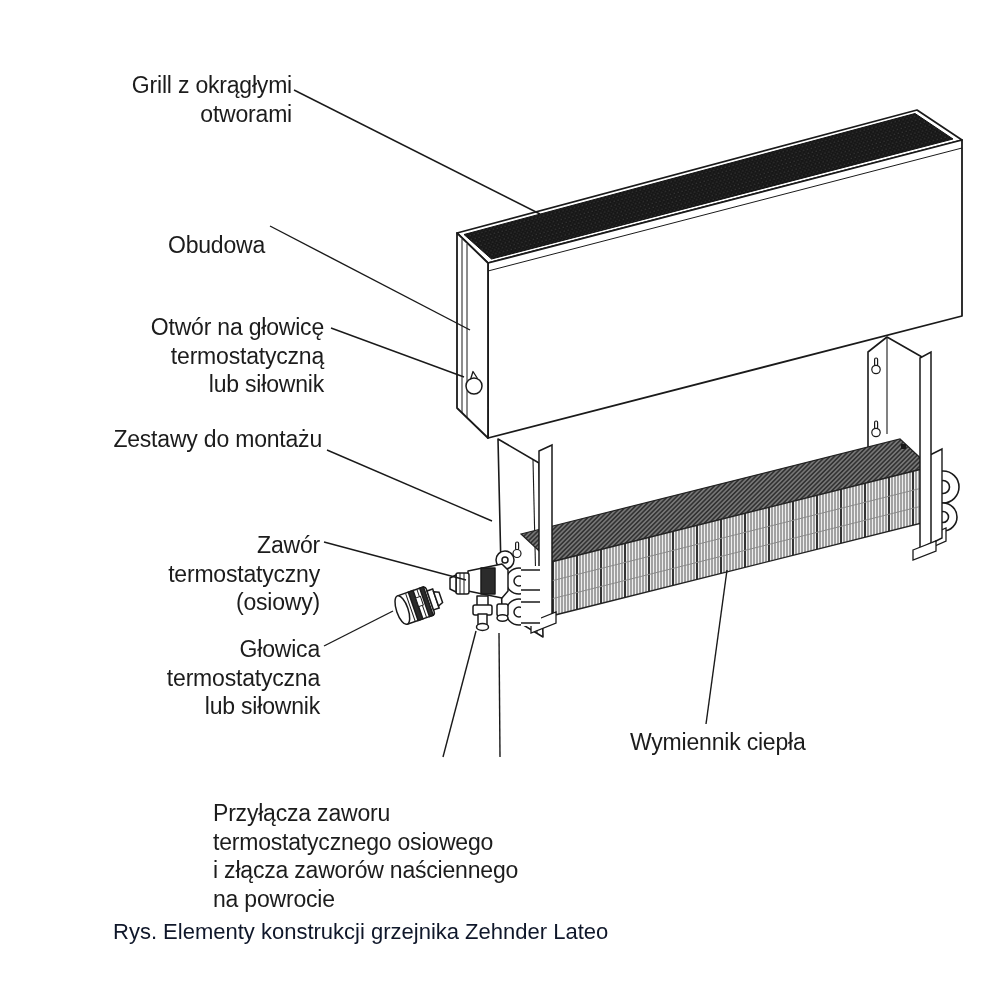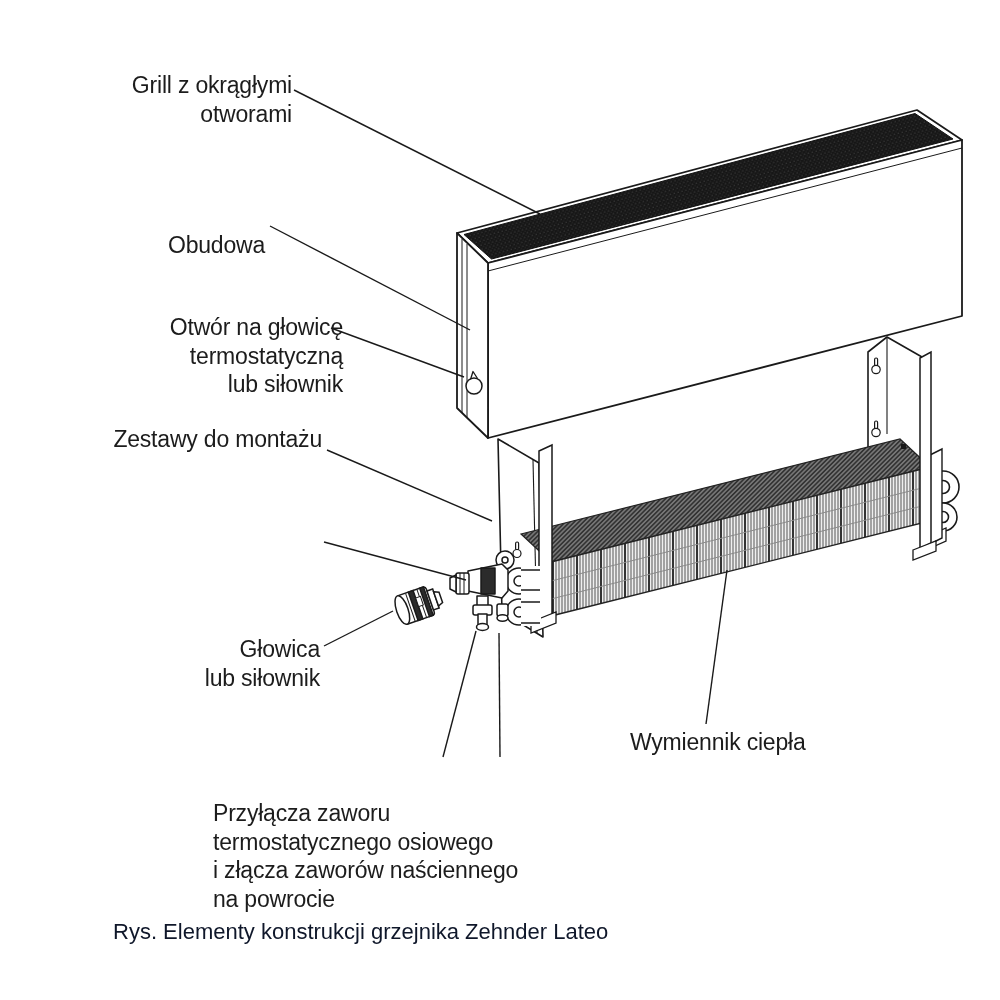--- a/index.html
+++ b/index.html
@@ -5,21 +5,21 @@
   html,body{margin:0;padding:0;background:#ffffff;}
   .stage{
     position:relative;width:1000px;height:1000px;background:#ffffff;
     font-family:"Liberation Sans",sans-serif;overflow:hidden;
   }
   .stage svg{position:absolute;left:0;top:0;}
   .lbl{position:absolute;color:#1c1c1c;font-size:23px;line-height:28.5px;letter-spacing:-0.2px;}
   .lbl.r{text-align:right;}
   #lbl-grill{left:40px;top:71px;width:252px;}
   #lbl-obudowa{left:40px;top:203px;width:225px;margin-top:28px;}
-  #lbl-otwor{left:56px;top:313px;width:287px;}
+  #lbl-otwor{left:37px;top:313px;width:287px;}
   #lbl-zestawy{left:40px;top:425px;width:282px;}
   #lbl-zawor{left:40px;top:531px;width:280px;}
   #lbl-glowica{left:40px;top:635px;width:280px;}
   #lbl-przylacza{left:213px;top:799px;width:390px;}
   #lbl-wymiennik{left:630px;top:728px;width:310px;}
   #caption{left:113px;top:919px;width:620px;font-size:22px;color:#0f172a;position:absolute;}
 </style>
 </head>
 <body>
 
@@ -189,23 +189,29 @@
   <div class="lbl r" id="lbl-otwor">
     <div>Otwór na głowicę</div>
     <div>termostatyczną</div>
     <div>lub siłownik</div>
   </div>
 
   <div class="lbl r" id="lbl-zestawy">
     <div>Zestawy do montażu</div>
   </div>
 
+  <div class="lbl r" id="lbl-zawor">
+    <div>Zawór</div>
+    <div>termostatyczny</div>
+    <div>(osiowy)</div>
+  </div>
 
   <div class="lbl r" id="lbl-glowica">
     <div>Głowica</div>
+    <div>termostatyczna</div>
     <div>lub siłownik</div>
   </div>
 
   <div class="lbl" id="lbl-przylacza">
     <div>Przyłącza zaworu</div>
     <div>termostatycznego osiowego</div>
     <div>i złącza zaworów naściennego</div>
     <div>na powrocie</div>
   </div>
 

